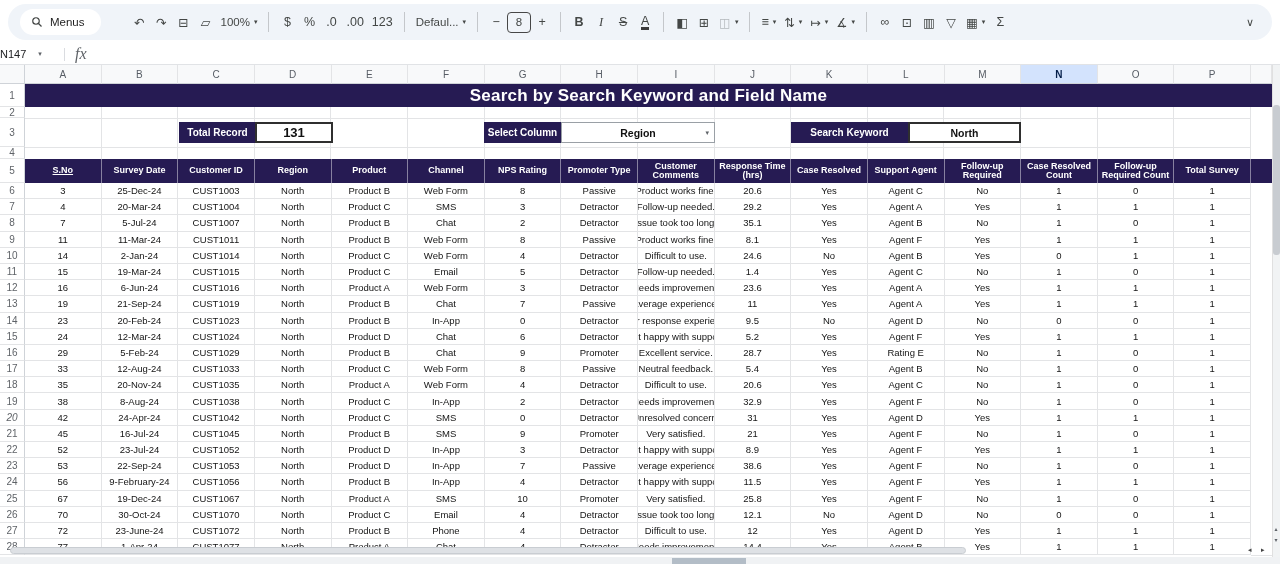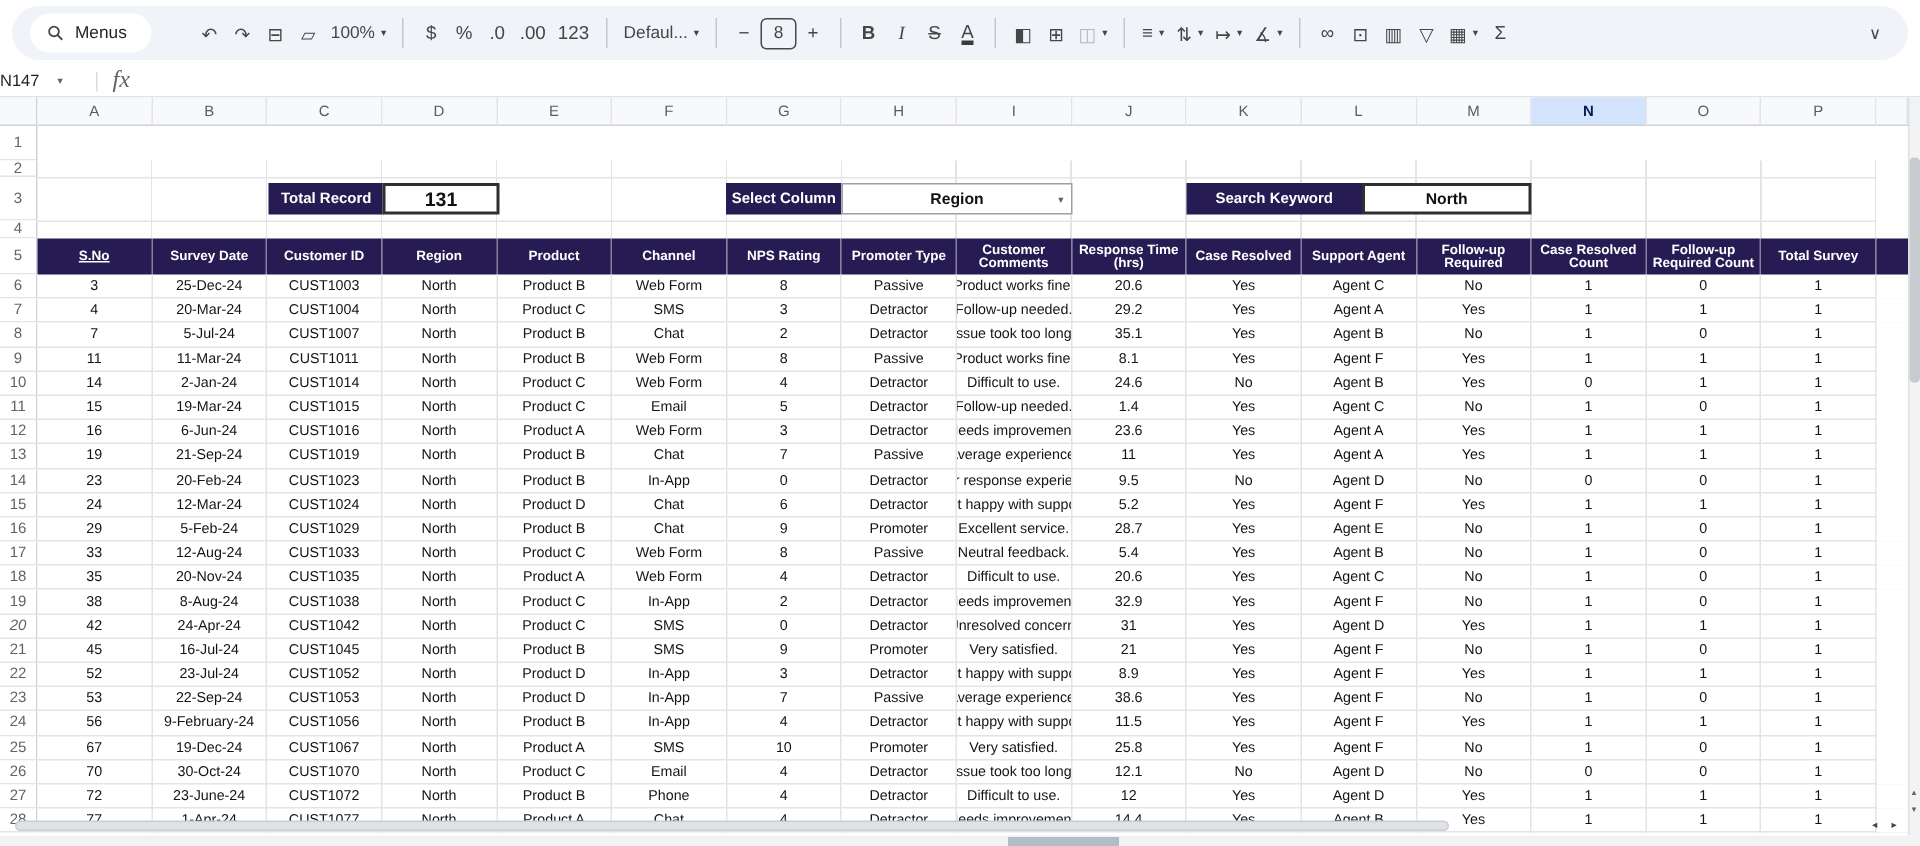--- a/index.html
+++ b/index.html
@@ -282,20 +282,23 @@
       <div class="rh" style="height: 16.2px;">24</div>
       <div class="rh" style="height: 16.2px;">25</div>
       <div class="rh" style="height: 16.2px;">26</div>
       <div class="rh" style="height: 16.2px;">27</div>
       <div class="rh" style="height: 16.2px;">28</div>
     </div>
 
   <div class="gridbg"></div>
   <div class="spill-lines"></div>
 
+  <div class="banner">
+    <span>Search by Search Keyword and Field Name</span>
+  </div>
 
   <div class="plabel lbl-total">Total Record</div>
   <div class="vbox box-total">131</div>
 
   <div class="plabel lbl-select">Select Column</div>
   <div class="vbox box-select">
     <span>Region</span>
     <span class="dd">▾</span>
   </div>
 
@@ -508,21 +511,21 @@
           <div class="td">5-Feb-24</div>
           <div class="td">CUST1029</div>
           <div class="td">North</div>
           <div class="td">Product B</div>
           <div class="td">Chat</div>
           <div class="td">9</div>
           <div class="td">Promoter</div>
           <div class="td">Excellent service.</div>
           <div class="td">28.7</div>
           <div class="td">Yes</div>
-          <div class="td">Agent E</div>
+          <div class="td">Rating E</div>
           <div class="td">No</div>
           <div class="td">1</div>
           <div class="td">0</div>
           <div class="td">1</div>
         </div>
         <div class="tr">
           <div class="td">33</div>
           <div class="td">12-Aug-24</div>
           <div class="td">CUST1033</div>
           <div class="td">North</div>

